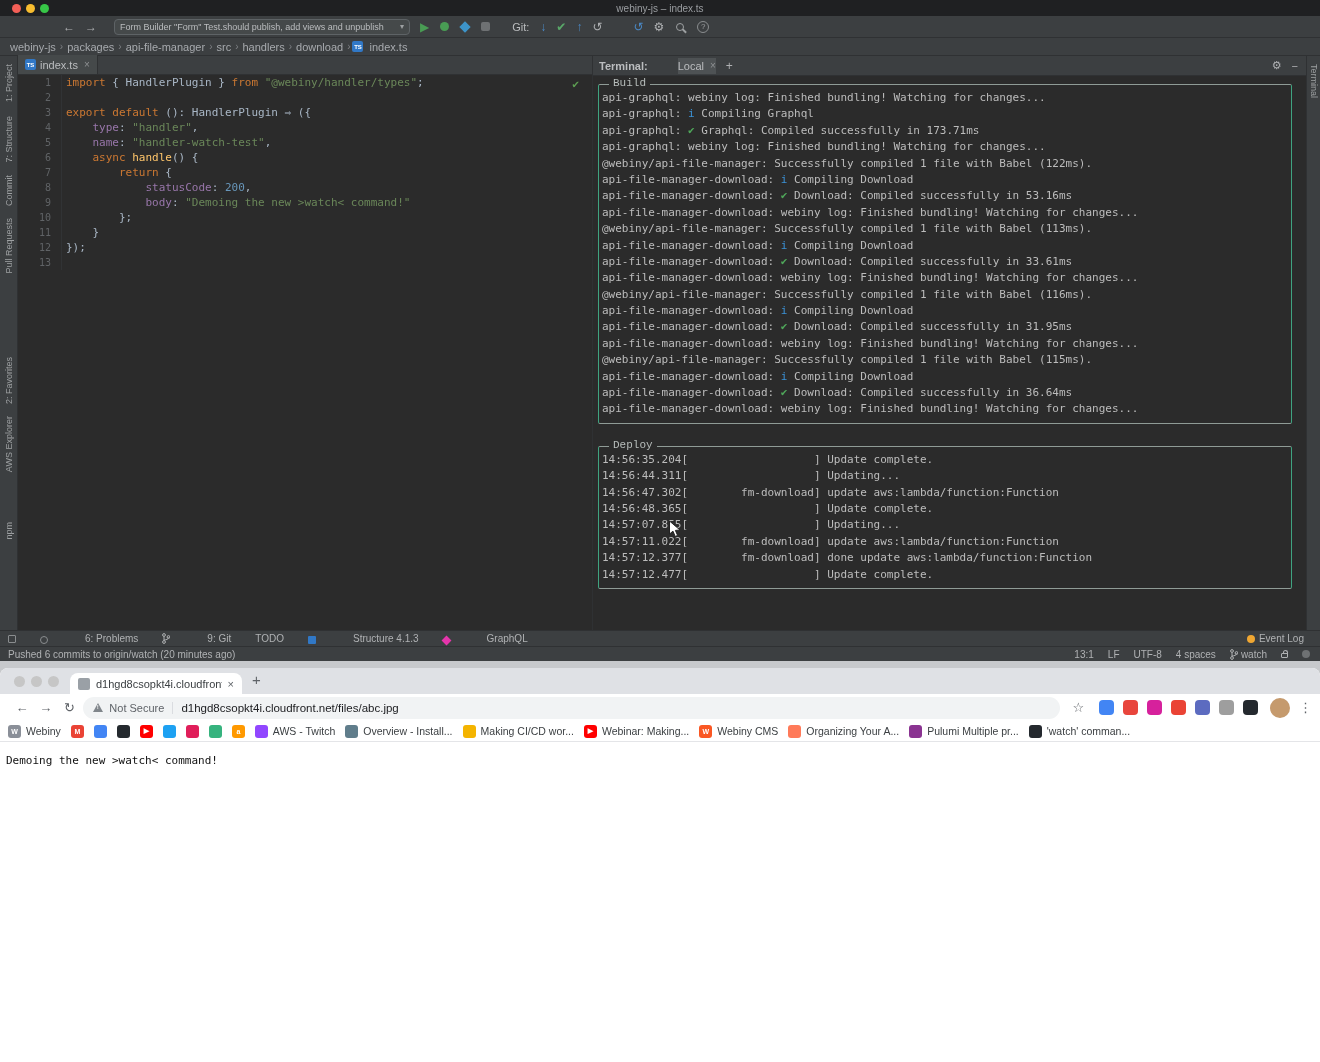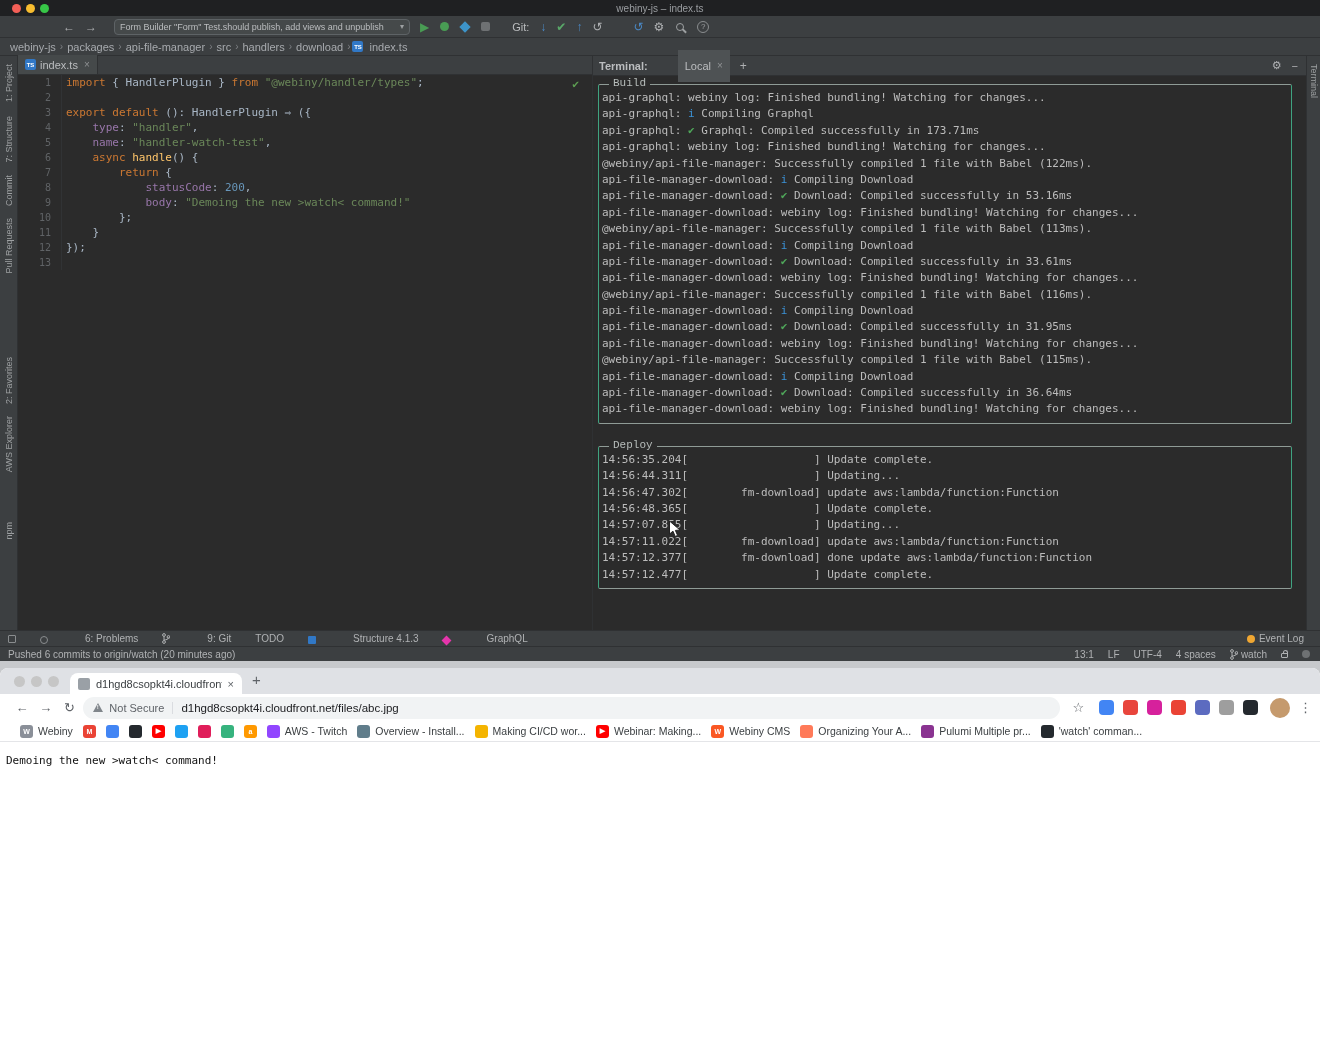--- a/index.html
+++ b/index.html
@@ -63,21 +63,21 @@
   .code-text{padding-left:4px;}
   .c-k{color:#cc7832;text-align:center;} .c-p{color:#a9b7c6;} .c-s{color:#6a8759;} .c-n{color:#6897bb;}
   .c-f{color:#ffc66b;} .c-d{color:#9876aa;} .c-t{color:#bcbcbc;} .c-g{color:#4fa75a;} .c-b{color:#3b92d6;}
   .inspect-ok{position:absolute;top:4px;right:12px;color:#5d9e52;font-size:10px;}
 
   .term-col{position:absolute;top:56px;left:592px;width:714px;height:574px;background:#2b2b2b;
             border-left:1px solid #2f3133;}
   .term-header{height:20px;background:#3c3f41;border-bottom:1px solid #2f3133;display:flex;
                align-items:center;font-size:11px;color:#bbbdbf;}
   .term-title{margin-left:6px;font-weight:bold;}
-  .term-tab{margin-left:30px;background:#4e5254;height:32px;display:flex;align-items:center;padding:0 7px;}
+  .term-tab{margin-left:30px;background:#4e5254;height:16px;display:flex;align-items:center;padding:0 0;}
   .term-tab .x{margin-left:6px;color:#8e9193;font-size:10px;}
   .term-plus{margin-left:10px;color:#afb1b3;font-size:12px;}
   .term-right{margin-left:auto;display:flex;align-items:center;}
   .term-gear{color:#afb1b3;font-size:11px;margin-right:10px;}
   .term-min{color:#afb1b3;font-size:11px;margin-right:8px;}
   .term-body{position:relative;height:554px;font-family:"DejaVu Sans Mono",monospace;font-size:11px;}
   .t-box{position:relative;border:1px solid #8f9b96;border-left-color:#3fa380;border-right-color:#3fa380;
          border-radius:2px;margin:8px 14px 0 5px;padding:5px 0 5px 3px;}
   .t-box.deploy{margin-top:22px;}
   .t-box-label{position:absolute;top:-8px;left:10px;background:#2b2b2b;padding:0 4px;
@@ -129,21 +129,21 @@
   .warn::after{content:"!";position:absolute;left:-1.5px;top:1px;color:#f1f3f4;font-size:6px;font-weight:bold;}
   .notsec{font-size:11px;color:#5f6368;white-space:nowrap;}
   .omni-sep{width:1px;height:12px;background:#dadce0;margin:0 8px;}
   .url{font-size:11.5px;color:#202124;white-space:nowrap;}
   .starbtn{font-size:13px;color:#5f6368;margin-left:8px;width:20px;text-align:center;}
   .extrow{display:flex;align-items:center;margin-left:6px;}
   .ext{width:15px;height:15px;border-radius:4px;margin:0 4.5px;}
   .avatar{width:20px;height:20px;border-radius:50%;background:#c59a6d;margin-left:8px;}
   .menu-dots{font-size:13px;color:#5f6368;margin-left:9px;margin-right:8px;}
   .bookmarks{height:21px;background:#fff;border-bottom:1px solid #e4e5e8;display:flex;
-             align-items:center;padding-left:20px;}
+             align-items:center;padding-left:8px;}
   .bm{display:flex;align-items:center;margin-right:10px;white-space:nowrap;}
   .bm-ic{width:13px;height:13px;border-radius:3px;display:flex;align-items:center;justify-content:center;
          font-size:7px;font-weight:bold;color:#fff;flex:none;}
   .bm-label{font-size:10.5px;color:#3c4043;margin-left:5px;}
   .bm-label:empty{display:none;}
   .page{height:320px;background:#fff;position:relative;}
   .page-text{position:absolute;left:6px;top:12px;font-family:"DejaVu Sans Mono",monospace;
              font-size:11px;color:#111;}
 
   .cursor{position:absolute;left:668px;top:520px;z-index:50;}
@@ -409,21 +409,21 @@
         <span class="ic ev-dot" style="margin-right:4px"></span>
         <span>Event Log</span>
       </span>
     </div>
 
     <div class="statusbar">
       <span class="sb-msg">Pushed 6 commits to origin/watch (20 minutes ago)</span>
       <div class="sb-right">
         <span>13:1</span>
         <span>LF</span>
-        <span>UTF-4</span>
+        <span>UTF-8</span>
         <span>4 spaces</span>
         <span class="sb-branch">
           <svg width="8" height="11" viewBox="0 0 8 11">
               <circle cx="2" cy="2" r="1.4" fill="none" stroke="#afb1b3"></circle>
               <circle cx="2" cy="9" r="1.4" fill="none" stroke="#afb1b3"></circle>
               <circle cx="6.5" cy="4" r="1.4" fill="none" stroke="#afb1b3"></circle>
               <path d="M2 3.5v4M2 7c2.5 0 4.5-1 4.5-2.5" fill="none" stroke="#afb1b3"></path>
             </svg>
           <span>watch</span>
         </span>

